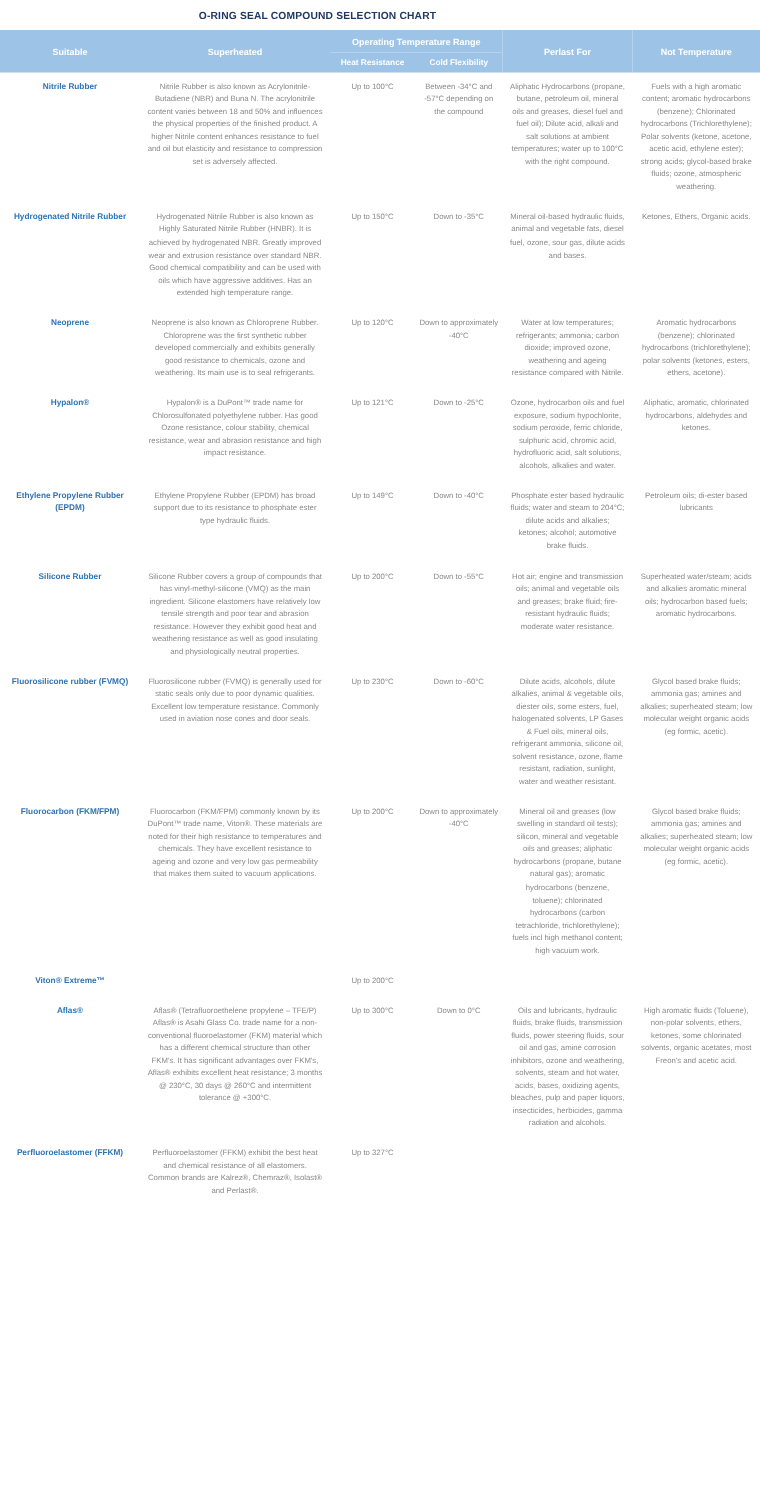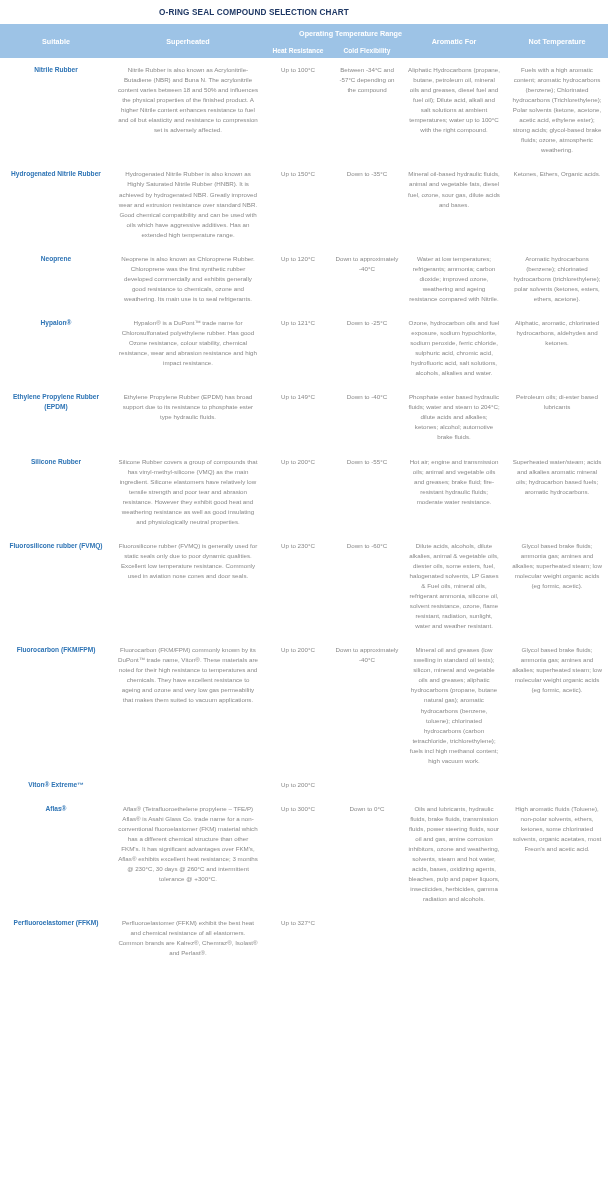--- a/index.html
+++ b/index.html
@@ -39,21 +39,21 @@
     color: #ffffff;
     font-size: 7.2px;
     font-weight: bold;
     text-align: center;
     vertical-align: middle;
     padding: 0;
     border: none;
   }
   .hdr-top td, .hdr-top th { height: 18px; }
   .hdr-sub th { height: 16px; font-size: 6.6px; }
-  thead th.spanner { padding-bottom: 0; text-align: right; }
+  thead th.spanner { padding-bottom: 0; }
   tbody td {
     font-size: 6.2px;
     line-height: 1.62;
     text-align: center;
     vertical-align: top;
     padding: 7px 6px 7px 6px;
     border: none;
     color: #888888;
   }
   tbody td.compound {
@@ -85,21 +85,21 @@
       <col class="col-heat">
       <col class="col-cold">
       <col class="col-suit">
       <col class="col-notrec">
     </colgroup>
     <thead>
       <tr class="hdr-top">
         <th rowspan="2">Suitable</th>
         <th rowspan="2">Superheated</th>
         <th colspan="2" class="spanner">Operating Temperature Range</th>
-        <th rowspan="2">Aromatic For</th>
+        <th rowspan="2">Perlast For</th>
         <th rowspan="2">Not Temperature</th>
       </tr>
       <tr class="hdr-sub">
         <th>Heat Resistance</th>
         <th>Cold Flexibility</th>
       </tr>
     </thead>
     <tbody>
         <tr>
           <td class="compound">Nitrile Rubber</td>

